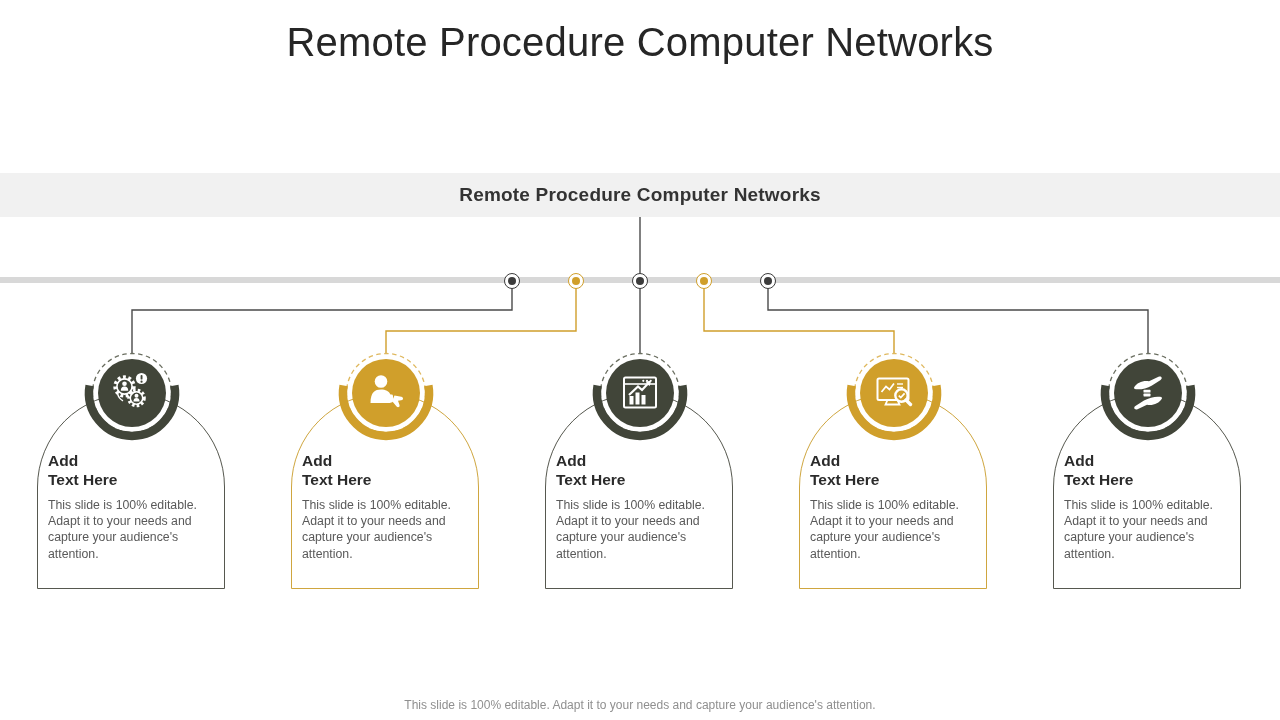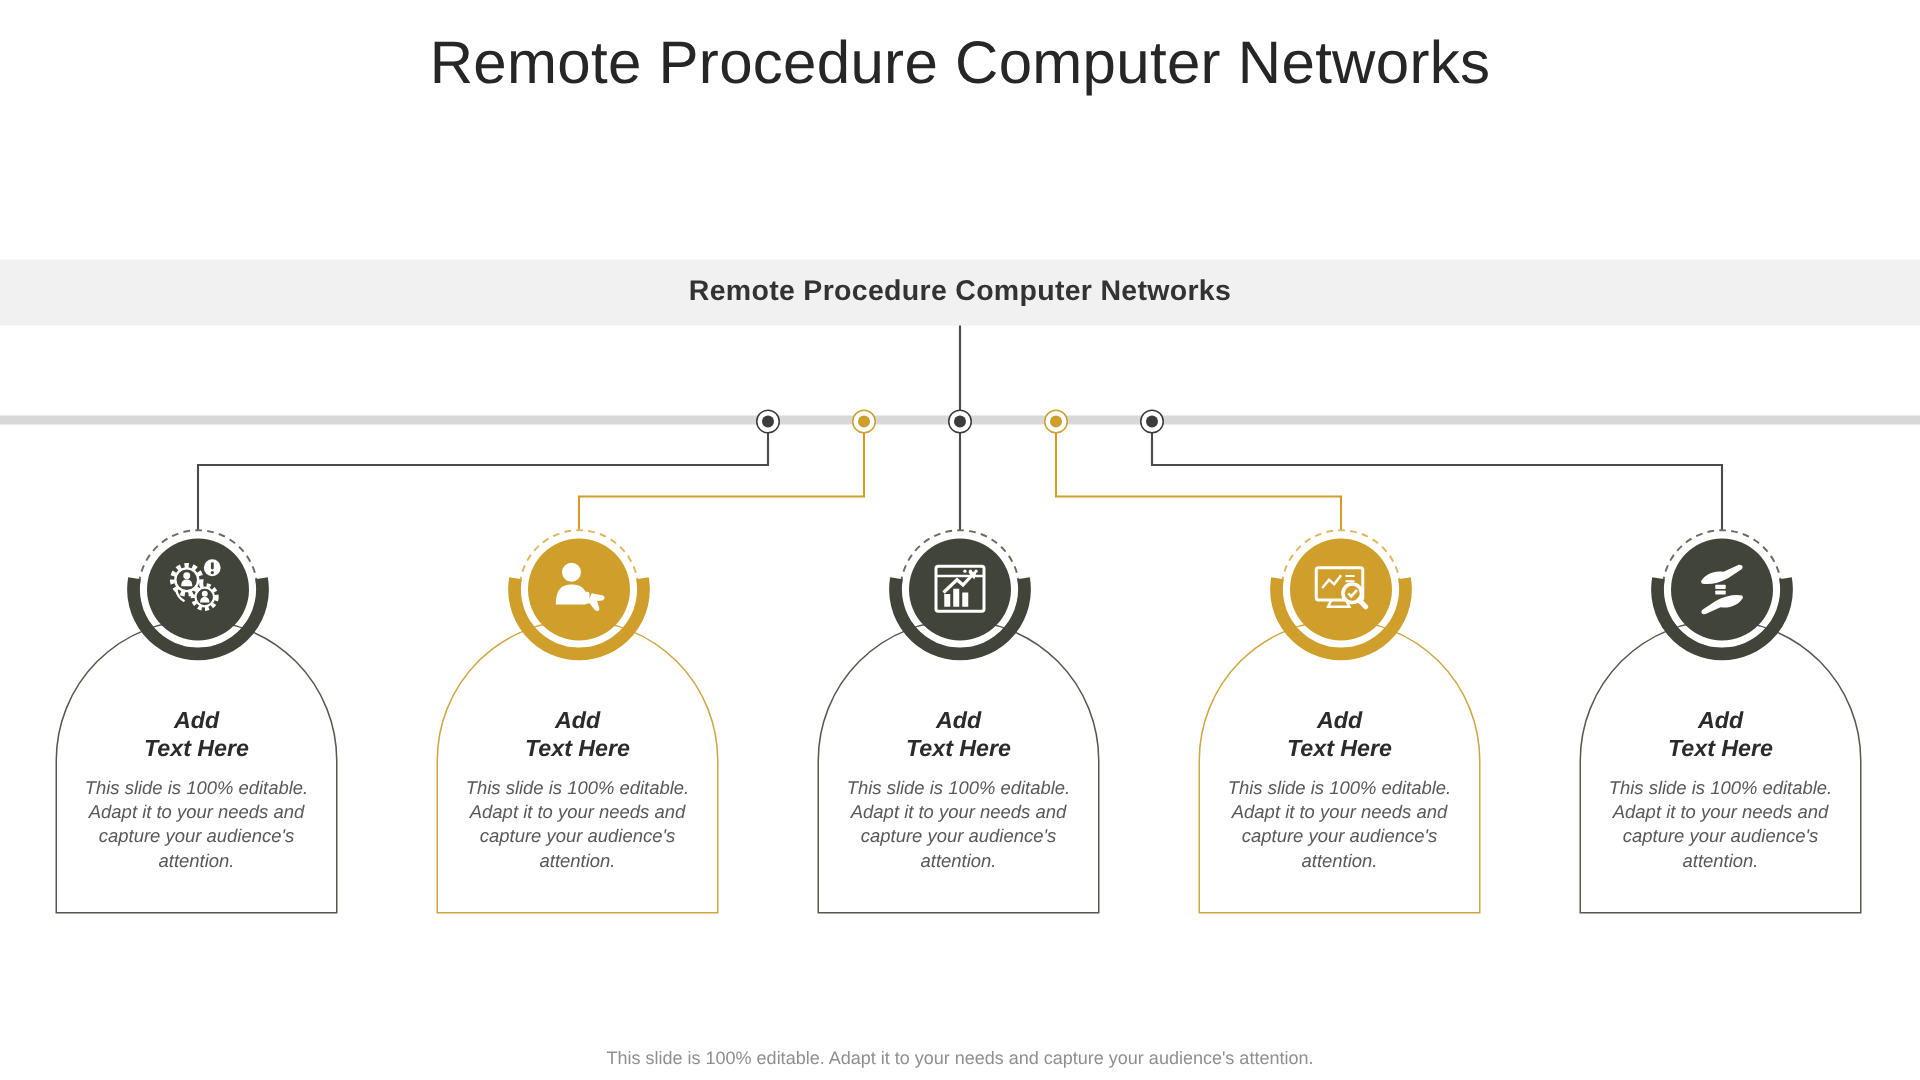--- a/index.html
+++ b/index.html
@@ -29,23 +29,23 @@
   .dot{position:absolute;top:273px;width:16px;height:16px;border-radius:50%;
        background:#fff;box-sizing:border-box;border:1.8px solid #3c3c3c;}
   .dot i{position:absolute;inset:3px;border-radius:50%;background:#3c3c3c;}
   .dot.gold{border-color:var(--gold);}
   .dot.gold i{background:var(--gold);}
   
   .card{position:absolute;top:340px;width:190px;height:258px;}
   .card.dark{--accent:var(--dark);--accent-dash:#6a6e60;--accent-border:#56584f;}
   .card.gold{--accent:var(--gold);--accent-dash:#dfb85e;--accent-border:#cfa63f;}
   .card-arch{
-    position:absolute;top:73px;left:0;width:188px;height:196px;box-sizing:border-box;
+    position:absolute;top:53px;left:0;width:188px;height:196px;box-sizing:border-box;
     border:1px solid var(--accent-border);border-radius:95px 95px 0 0;background:#fff;
-    padding:57px 10px 0 10px;text-align:center;font-style:italic;
+    padding:57px 10px 0 10px;
   }
   .card-heading{
     font-size:15.5px;font-weight:700;color:var(--heading-text);line-height:1.25;
     white-space:pre-line;
   }
   .card-body{
     margin-top:7px;font-size:12.3px;color:var(--body-text);line-height:1.33;
   }
   .card-emblem{position:absolute;top:0;left:40px;width:110px;height:110px;pointer-events:none;}
   

